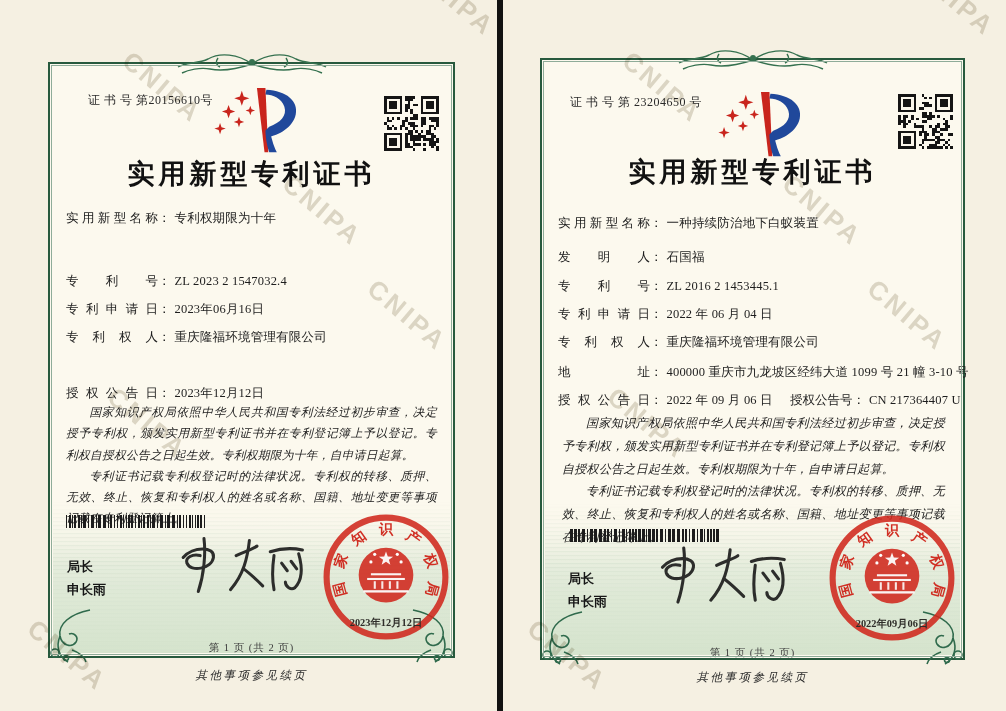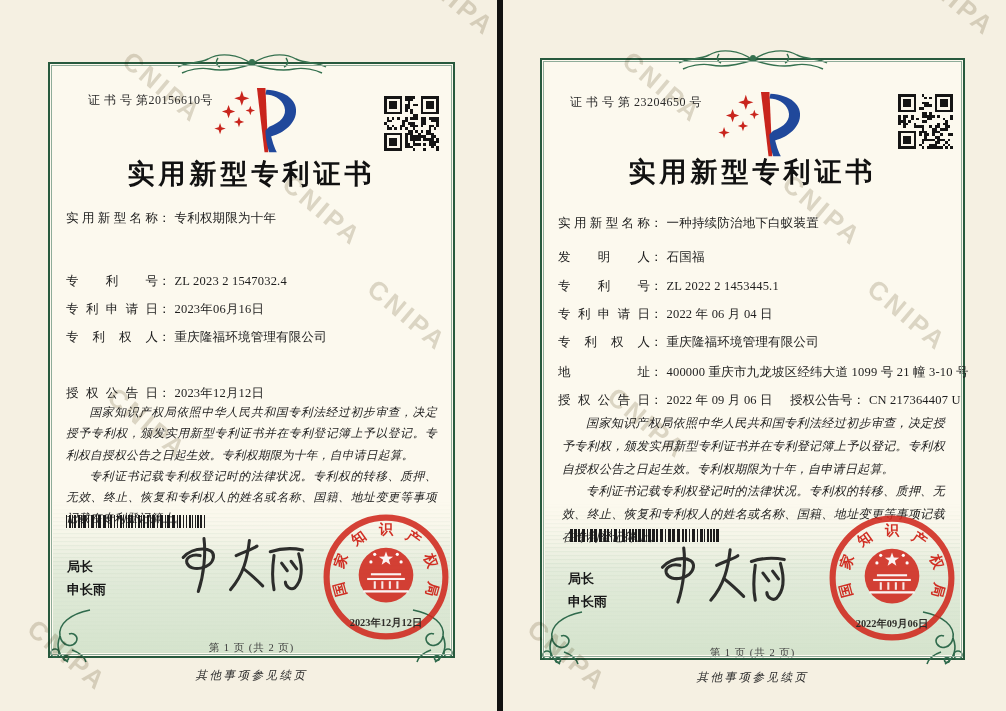--- a/index.html
+++ b/index.html
@@ -532,21 +532,21 @@
         <rect x="16" y="2" width="3" height="3" fill="#151515"></rect>
         <rect x="0" y="14" width="7" height="7" fill="#151515"></rect>
         <rect x="1" y="15" width="5" height="5" fill="#fbf7ec"></rect>
         <rect x="2" y="16" width="3" height="3" fill="#151515"></rect>
       </svg>
 
     <div class="title" style="top:94px">实用新型专利证书</div>
 
     <div class="row" style="top:155px"><span class="lbl">实用新型名称</span><span class="colon">：</span><span class="val">一种持续防治地下白蚁装置</span></div>
     <div class="row" style="top:189px"><span class="lbl">发明人</span><span class="colon">：</span><span class="val">石国福</span></div>
-    <div class="row" style="top:218px"><span class="lbl">专利号</span><span class="colon">：</span><span class="val">ZL 2022 2 1453445.1</span></div>
+    <div class="row" style="top:218px"><span class="lbl">专利号</span><span class="colon">：</span><span class="val">ZL 2016 2 1453445.1</span></div>
     <div class="row" style="top:246px"><span class="lbl">专利申请日</span><span class="colon">：</span><span class="val">2022 年 06 月 04 日</span></div>
     <div class="row" style="top:274px"><span class="lbl">专利权人</span><span class="colon">：</span><span class="val">重庆隆福环境管理有限公司</span></div>
     <div class="row" style="top:304px"><span class="lbl">地址</span><span class="colon">：</span><span class="val">400000 重庆市九龙坡区经纬大道 1099 号 21 幢 3-10 号</span></div>
 
     <div class="row" style="top:332px">
       <span class="lbl">授权公告日</span><span class="colon">：</span><span class="val">2022 年 09 月 06 日</span>
       <span class="pair2"><span class="lbl2">授权公告号</span><span class="colon">：</span><span class="val">CN 217364407 U</span></span>
     </div>
 
     <div class="legal" style="top:352px;left:20px;right:18px">

